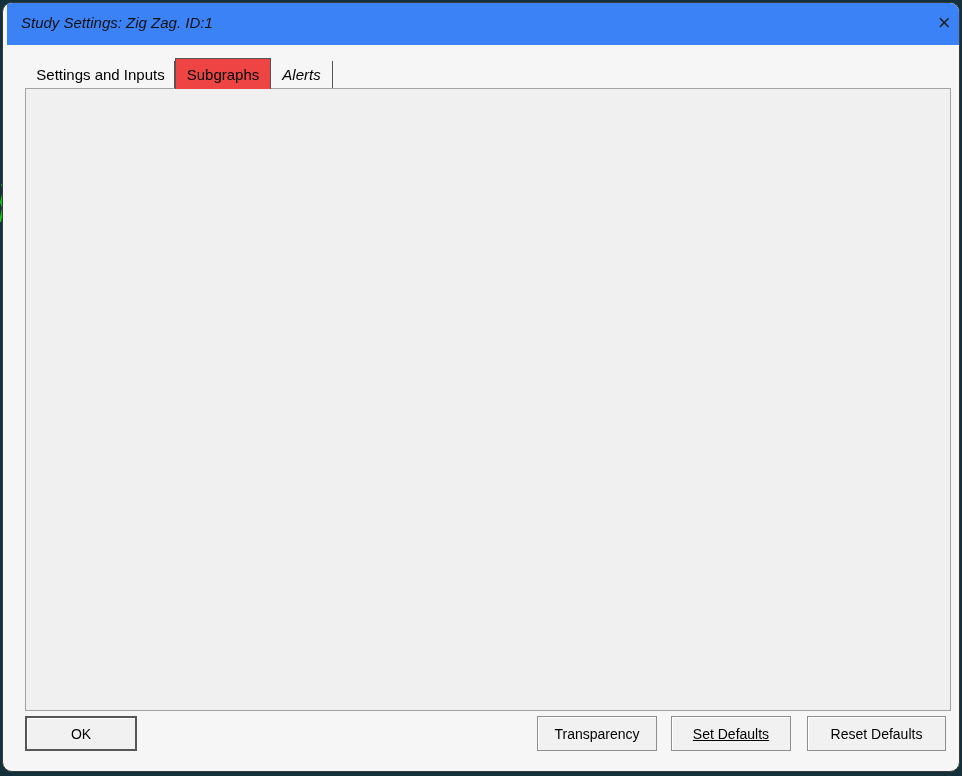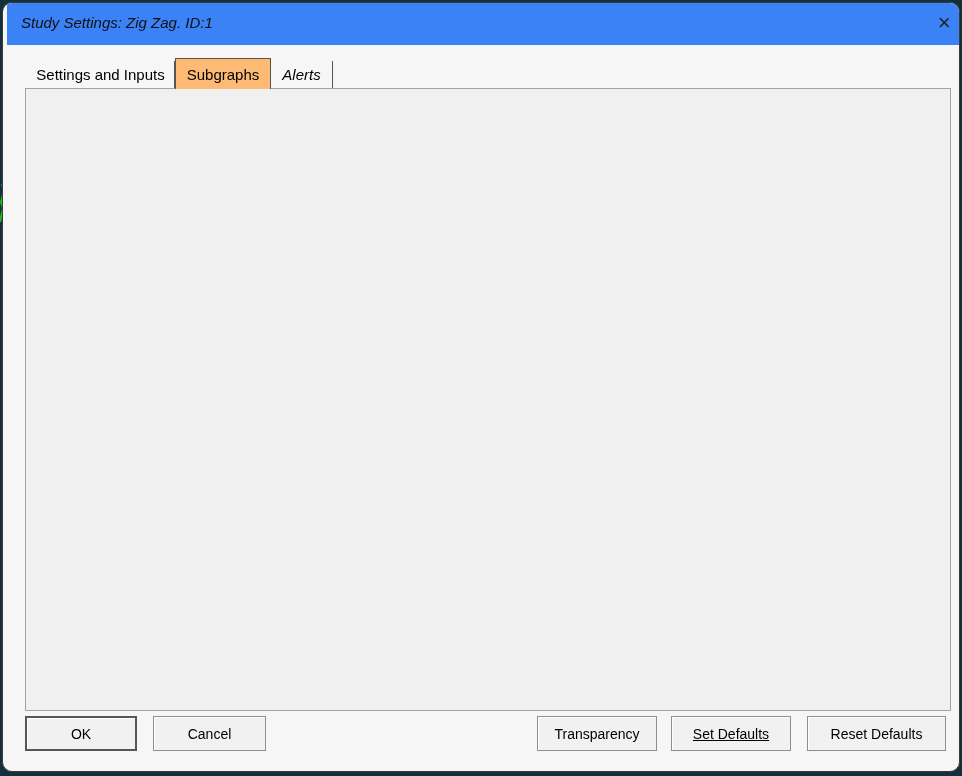--- a/index.html
+++ b/index.html
@@ -14,21 +14,21 @@
 
   
   .titlebar { position:absolute; left:4px; top:0; width:100%; height:42px; background:#3b82f6;font-style:italic; }
   .title { position:absolute; left:14px; top:11px; font-size:15px; color:#111; white-space:nowrap; }
   .close { position:absolute; left:920px; top:4px; width:34px; height:32px; display:flex;
            align-items:center; justify-content:center; font-size:22px; color:#222; cursor:default; }
 
   
   .tab { position:absolute; top:58px; height:27px; display:flex; align-items:center; justify-content:center;
          font-size:15px; color:#000; border-right:1px solid #555; background:transparent; }
-  .tab.active { top:55px; height:31px; background:#fdba74; border:1px solid #555; border-bottom:none; z-index:3; }
+  .tab.active { top:55px; height:31px; background:#ef4444; border:1px solid #555; border-bottom:none; z-index:3; }
 
   .tabpage { position:absolute; left:22px; top:85px; width:926px; height:623px;
              background:#f0f0f0; border:1px solid #a2a2a2; z-index:1; }
 
   .lbl { position:absolute; font-size:14px; color:#000; white-space:nowrap; }
   .lbl.dis { color:#9c9c9c; }
 
   
   .combo { position:absolute; height:27px; background:#fff; border:1px solid #848484; display:flex; }
   .combo .val { flex:1; font-size:14px; color:#000; padding:4px 6px 0 6px; overflow:hidden; white-space:nowrap; }
@@ -418,23 +418,20 @@
           <i class="ck">✓</i>
         </span>
       <span class="cl">Always Show Name and Value Labels When Enabled</span>
     </div>
     <div class="lbl" style="left:508px;top:668px;">Transparency Level for Fill Styles:</div>
     <input class="tbox" style="left: 778px; top: 660px; width: 72px; height: 27px;" value="75">
 
     <div class="pbtn default" style="left:22px;width:112px;">
         <span>OK</span>
       </div>
-    <div class="pbtn" style="left:150px;width:113px;">
-        <span>Cancel</span>
-      </div>
     <div class="pbtn" style="left:534px;width:120px;">
         <span>Transparency</span>
       </div>
     <div class="pbtn" style="left:668px;width:120px;text-decoration:underline;">
         <span>Set Defaults</span>
       </div>
     <div class="pbtn" style="left:804px;width:139px;text-align:right;">
         <span>Reset Defaults</span>
       </div>
 

